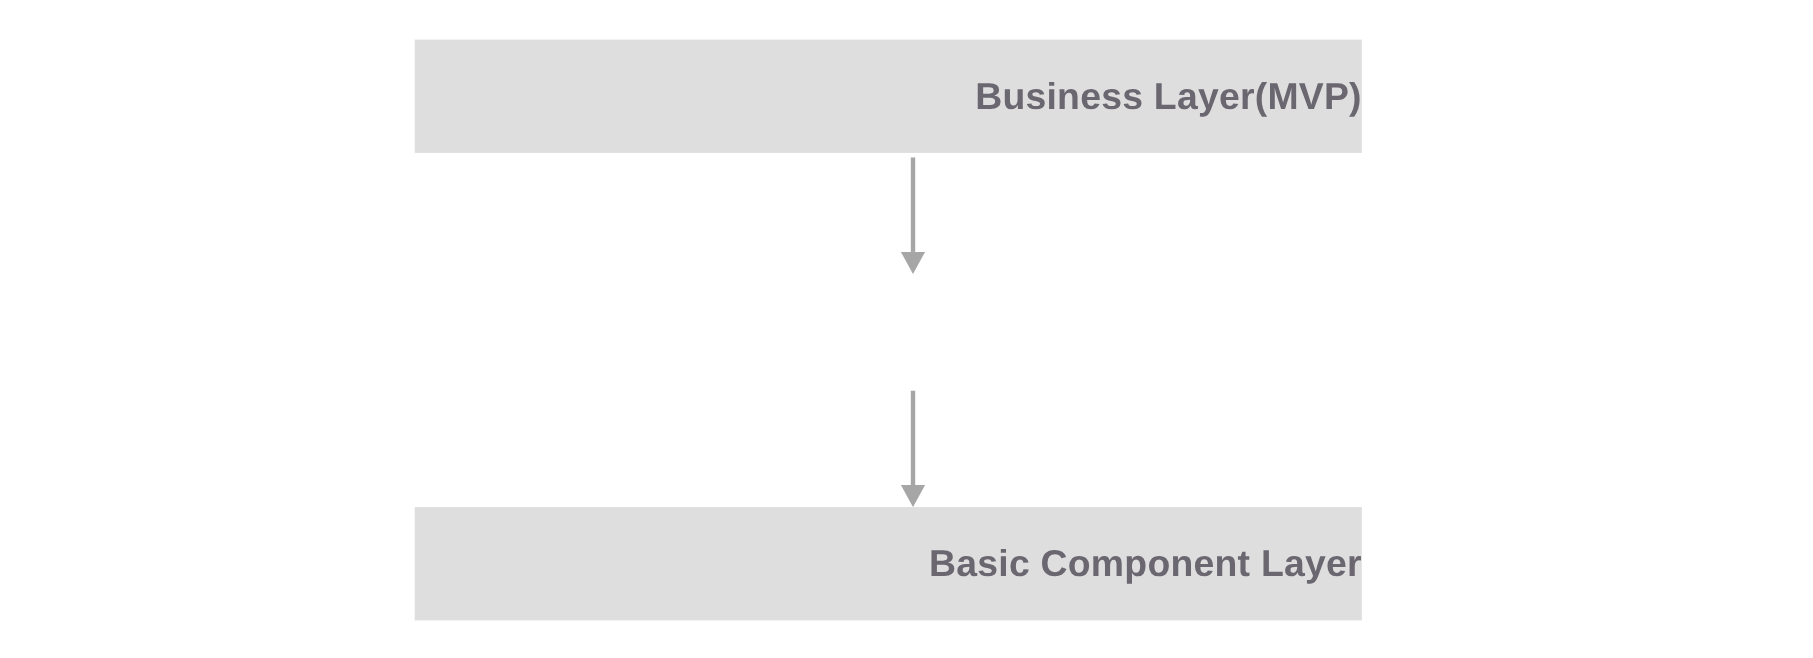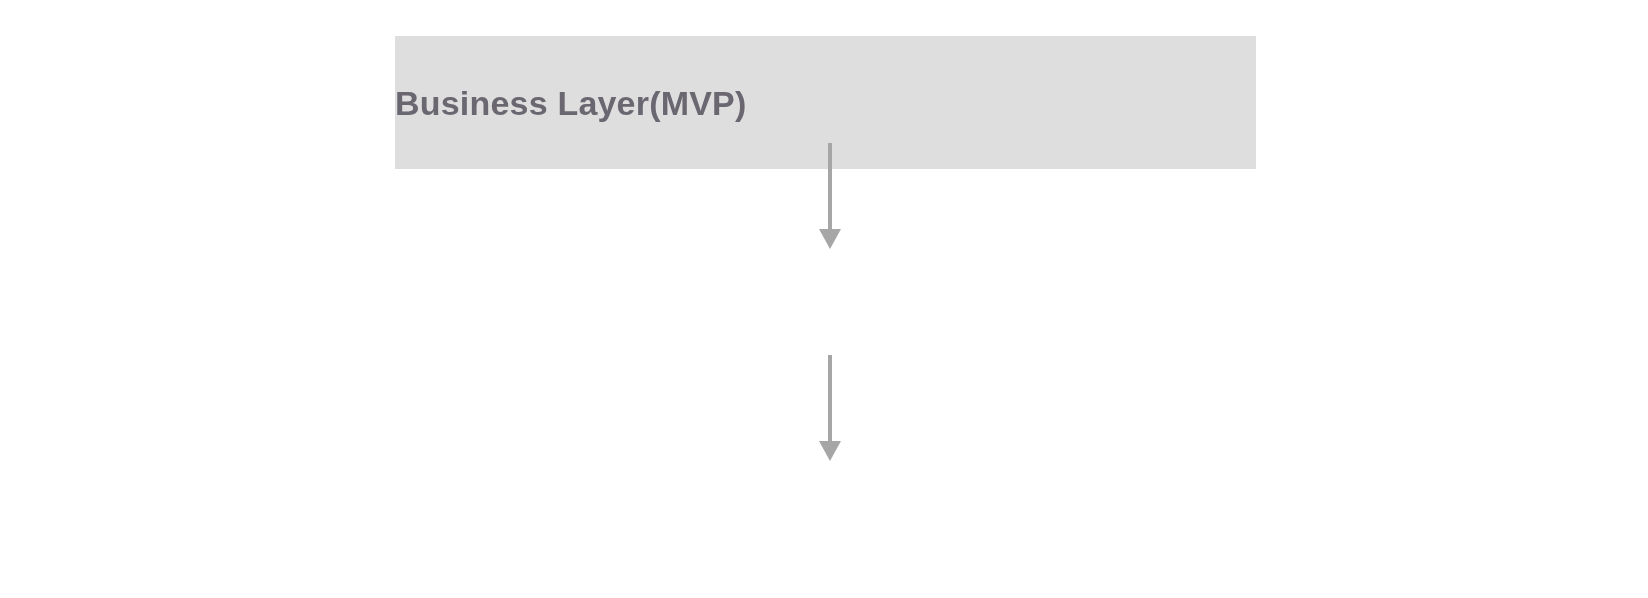--- a/index.html
+++ b/index.html
@@ -15,27 +15,27 @@
     overflow: hidden;
   }
   #diagram-canvas {
     position: relative;
     width: 1648px;
     height: 598px;
     background: #ffffff;
   }
   .layer-box {
     position: absolute;
-    left: 395px;
+    left: 377px;
     width: 861px;
-    height: 133px;
+    height: 103px;
     background: #dedede;
     display: flex;
     align-items: center;
-    justify-content: flex-start;
+    justify-content: flex-end;
     box-sizing: border-box;
   }
   .layer-label {
     font-family: "Liberation Sans", sans-serif;
     font-size: 34px;
     font-weight: bold;
     color: #6b6771;
     line-height: 1;
     letter-spacing: 0.2px;
     white-space: nowrap;
@@ -77,14 +77,17 @@
   </div>
 
 
   <div class="connector-arrow" id="connector-arrow-1">
     <svg viewBox="0 0 24 106" xmlns="http://www.w3.org/2000/svg" aria-hidden="true">
       <rect x="10" y="0" width="4" height="86" fill="#a6a6a6"></rect>
       <polygon points="1,86 23,86 12,106" fill="#a6a6a6"></polygon>
     </svg>
   </div>
 
+  <div class="layer-box" id="layer-box-2">
+    <span class="layer-label">Basic Component Layer</span>
+  </div>
 
 </div>
 
 </body></html>

